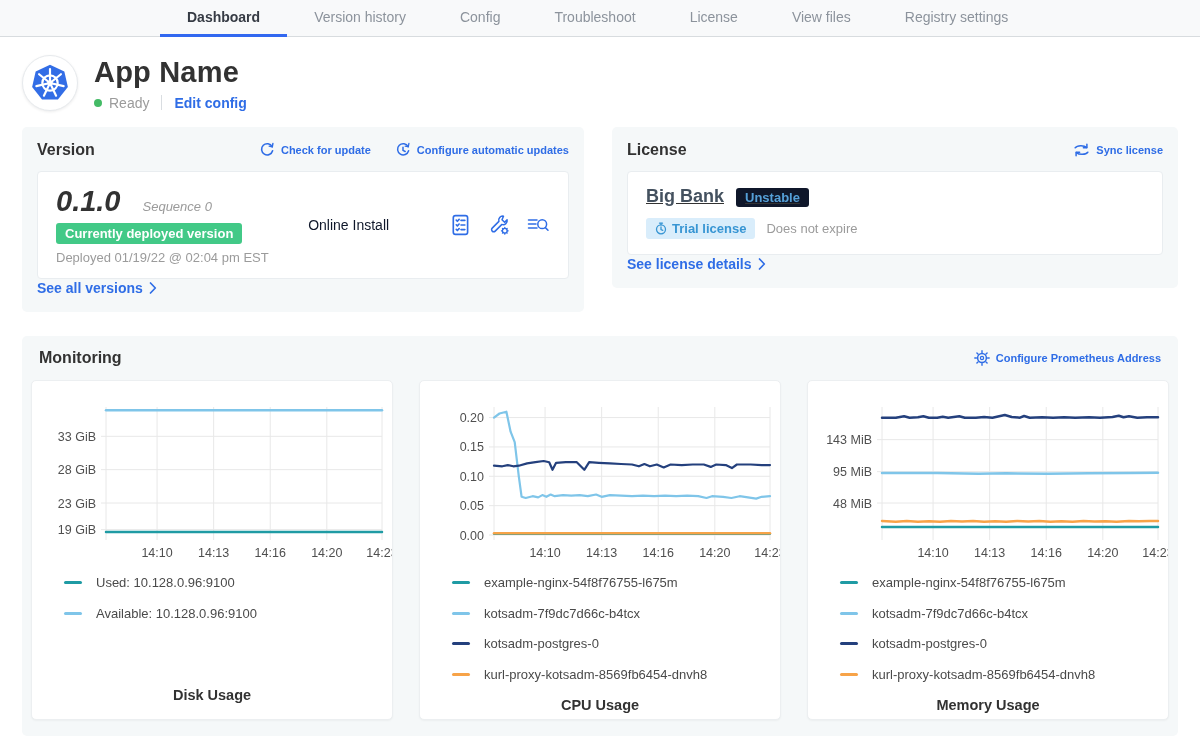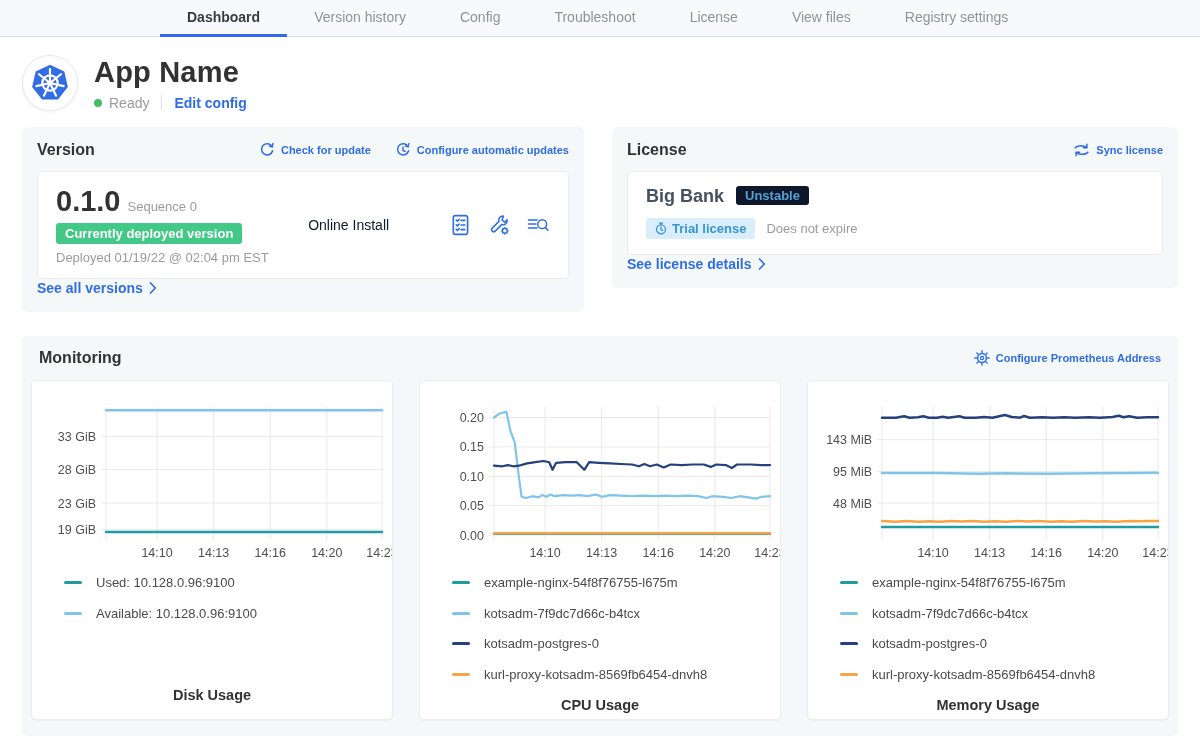--- a/index.html
+++ b/index.html
@@ -32,35 +32,35 @@
   .cards-row { display:flex; gap:28px; padding:16px 22px 0 22px; align-items:flex-start; }
   .card { background:#f5f8f9; border-radius:5px; padding:14px 15px 15px 15px; }
   .card-head { display:flex; align-items:center; justify-content:space-between; }
   .card-title { font-size:16px; font-weight:700; }
   .head-links { display:flex; gap:24px; }
   .panel { background:#fff; border:1px solid #e9edf0; border-radius:4px;
     margin-top:12px; padding:13px 18px; display:flex; align-items:stretch; }
 
   .version-card { width:562px; }
   .ver-left { width:47%; }
-  .ver-line1 { display:flex; align-items:baseline; gap:7px; }
+  .ver-line1 { display:flex; align-items:baseline; gap:22px;font-style:italic; }
   .ver-number { font-size:29px; font-weight:700; }
   .ver-seq { font-size:13px; color:#9b9b9b; }
   .badge-green { display:inline-block; background:#42c987; color:#fff; font-size:13px;
     font-weight:700; padding:3px 9px; border-radius:3px; margin:5px 0 6px 0; }
   .ver-deployed { font-size:13px; color:#9b9b9b; }
   .ver-mid { flex:1; display:flex; align-items:center; font-size:14px; font-weight:400; color:#0f172a;margin-left:20px; }
   .ver-actions { display:flex; align-items:center; gap:16px; color:#2f6de6; }
   .icon-btn { cursor:pointer; display:flex; color:#2f6de6; }
   .card-footer-link { }
   .card-footer-link .link { font-size:14px; }
 
   .license-card { flex:1; }
   .lic-panel { display:block; padding:14px 18px 15px 18px; }
-  .lic-name-row { display:flex; align-items:flex-start; gap:12px; }
+  .lic-name-row { display:flex; align-items:flex-end; gap:12px;text-decoration:underline; }
   .lic-name { font-size:18px; font-weight:700; color:#44515f; }
   .badge-channel { font-size:13px; font-weight:600; color:#55a0d8; background:#0f172a;
     padding:2px 9px; border-radius:3px; }
   .lic-row2 { display:flex; align-items:center; margin-top:11px; }
   .badge-trial { display:inline-flex; align-items:center; gap:5px; font-size:13px; font-weight:700;
     color:#3795d3; background:#d9edfb; padding:3px 9px; border-radius:3px; }
   .lic-expire { font-size:13px; color:#9b9b9b; margin-left:11px; }
 
   
   .monitoring { margin:24px 22px 0 22px; background:#f5f8f9; border-radius:5px;

